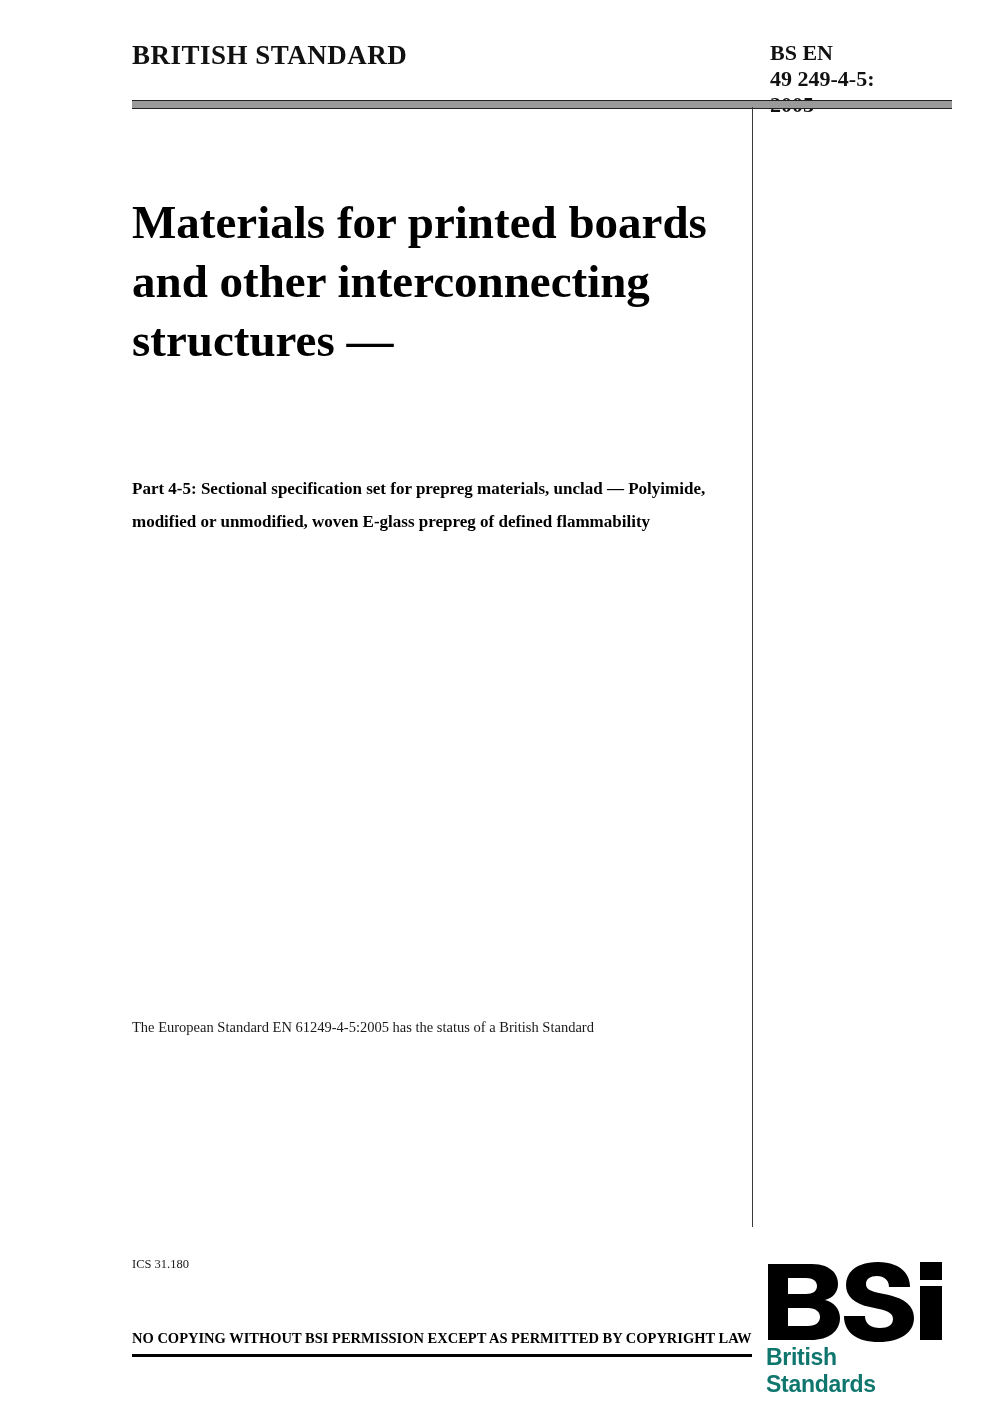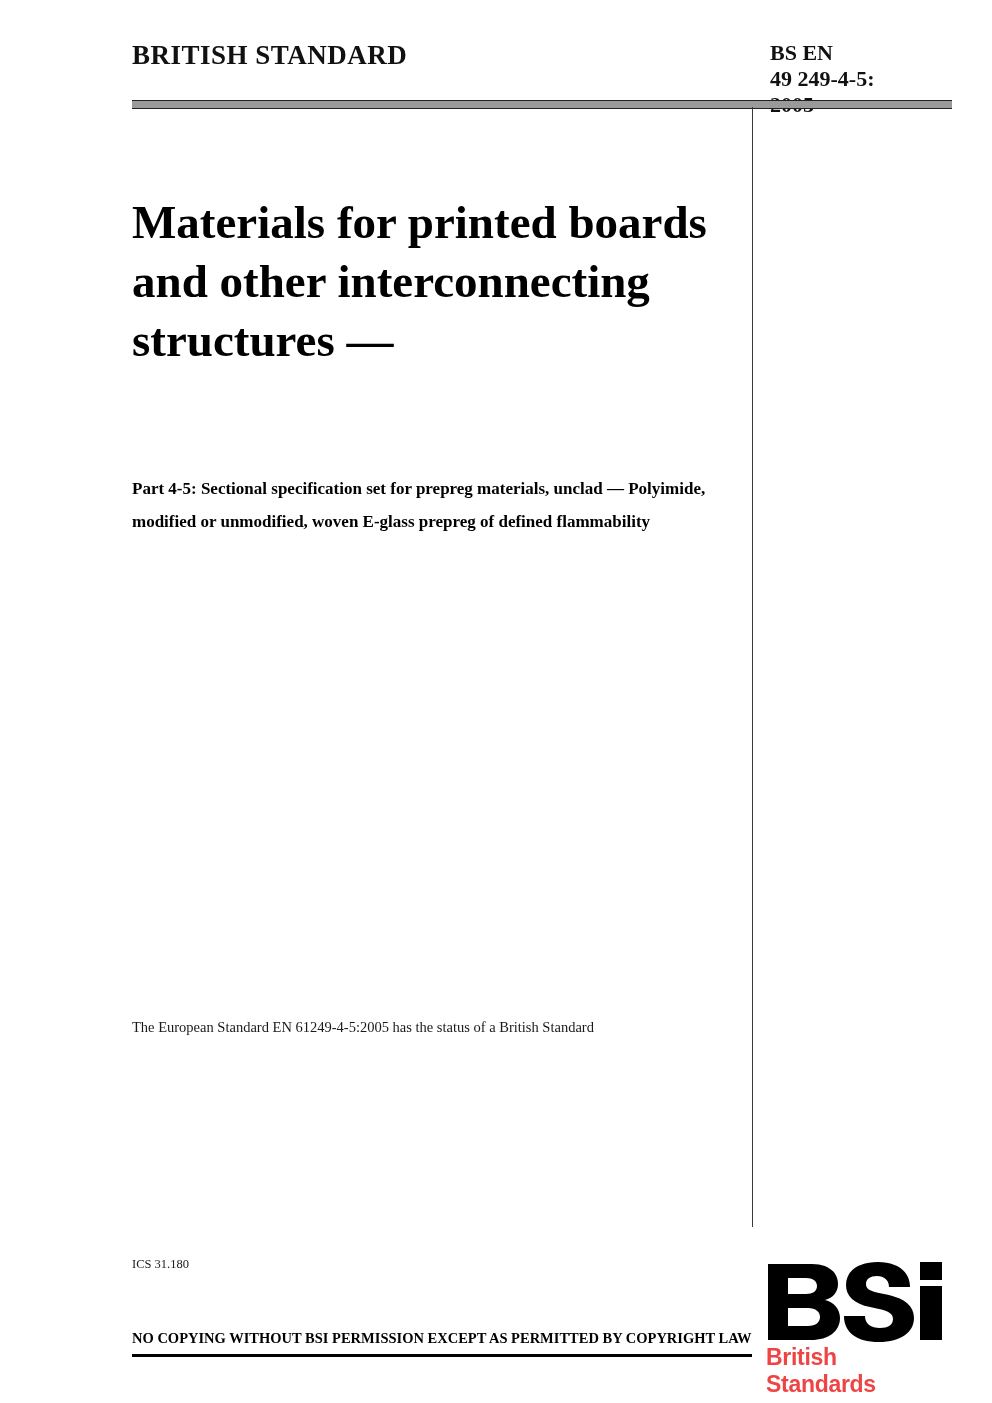--- a/index.html
+++ b/index.html
@@ -127,21 +127,21 @@
   }
   .logo svg { display: block; }
   .logo-wordmark {
     position: absolute;
     left: 0;
     top: 82px;
     font-family: "Liberation Sans", sans-serif;
     font-weight: bold;
     font-size: 23px;
     letter-spacing: -0.3px;
-    color: #ef4444;
+    color: #0f766e;
   }
 
   
   .footer-rule {
     position: absolute;
     left: 132px;
     top: 1354px;
     width: 620px;
     height: 3px;
     background: #000;

